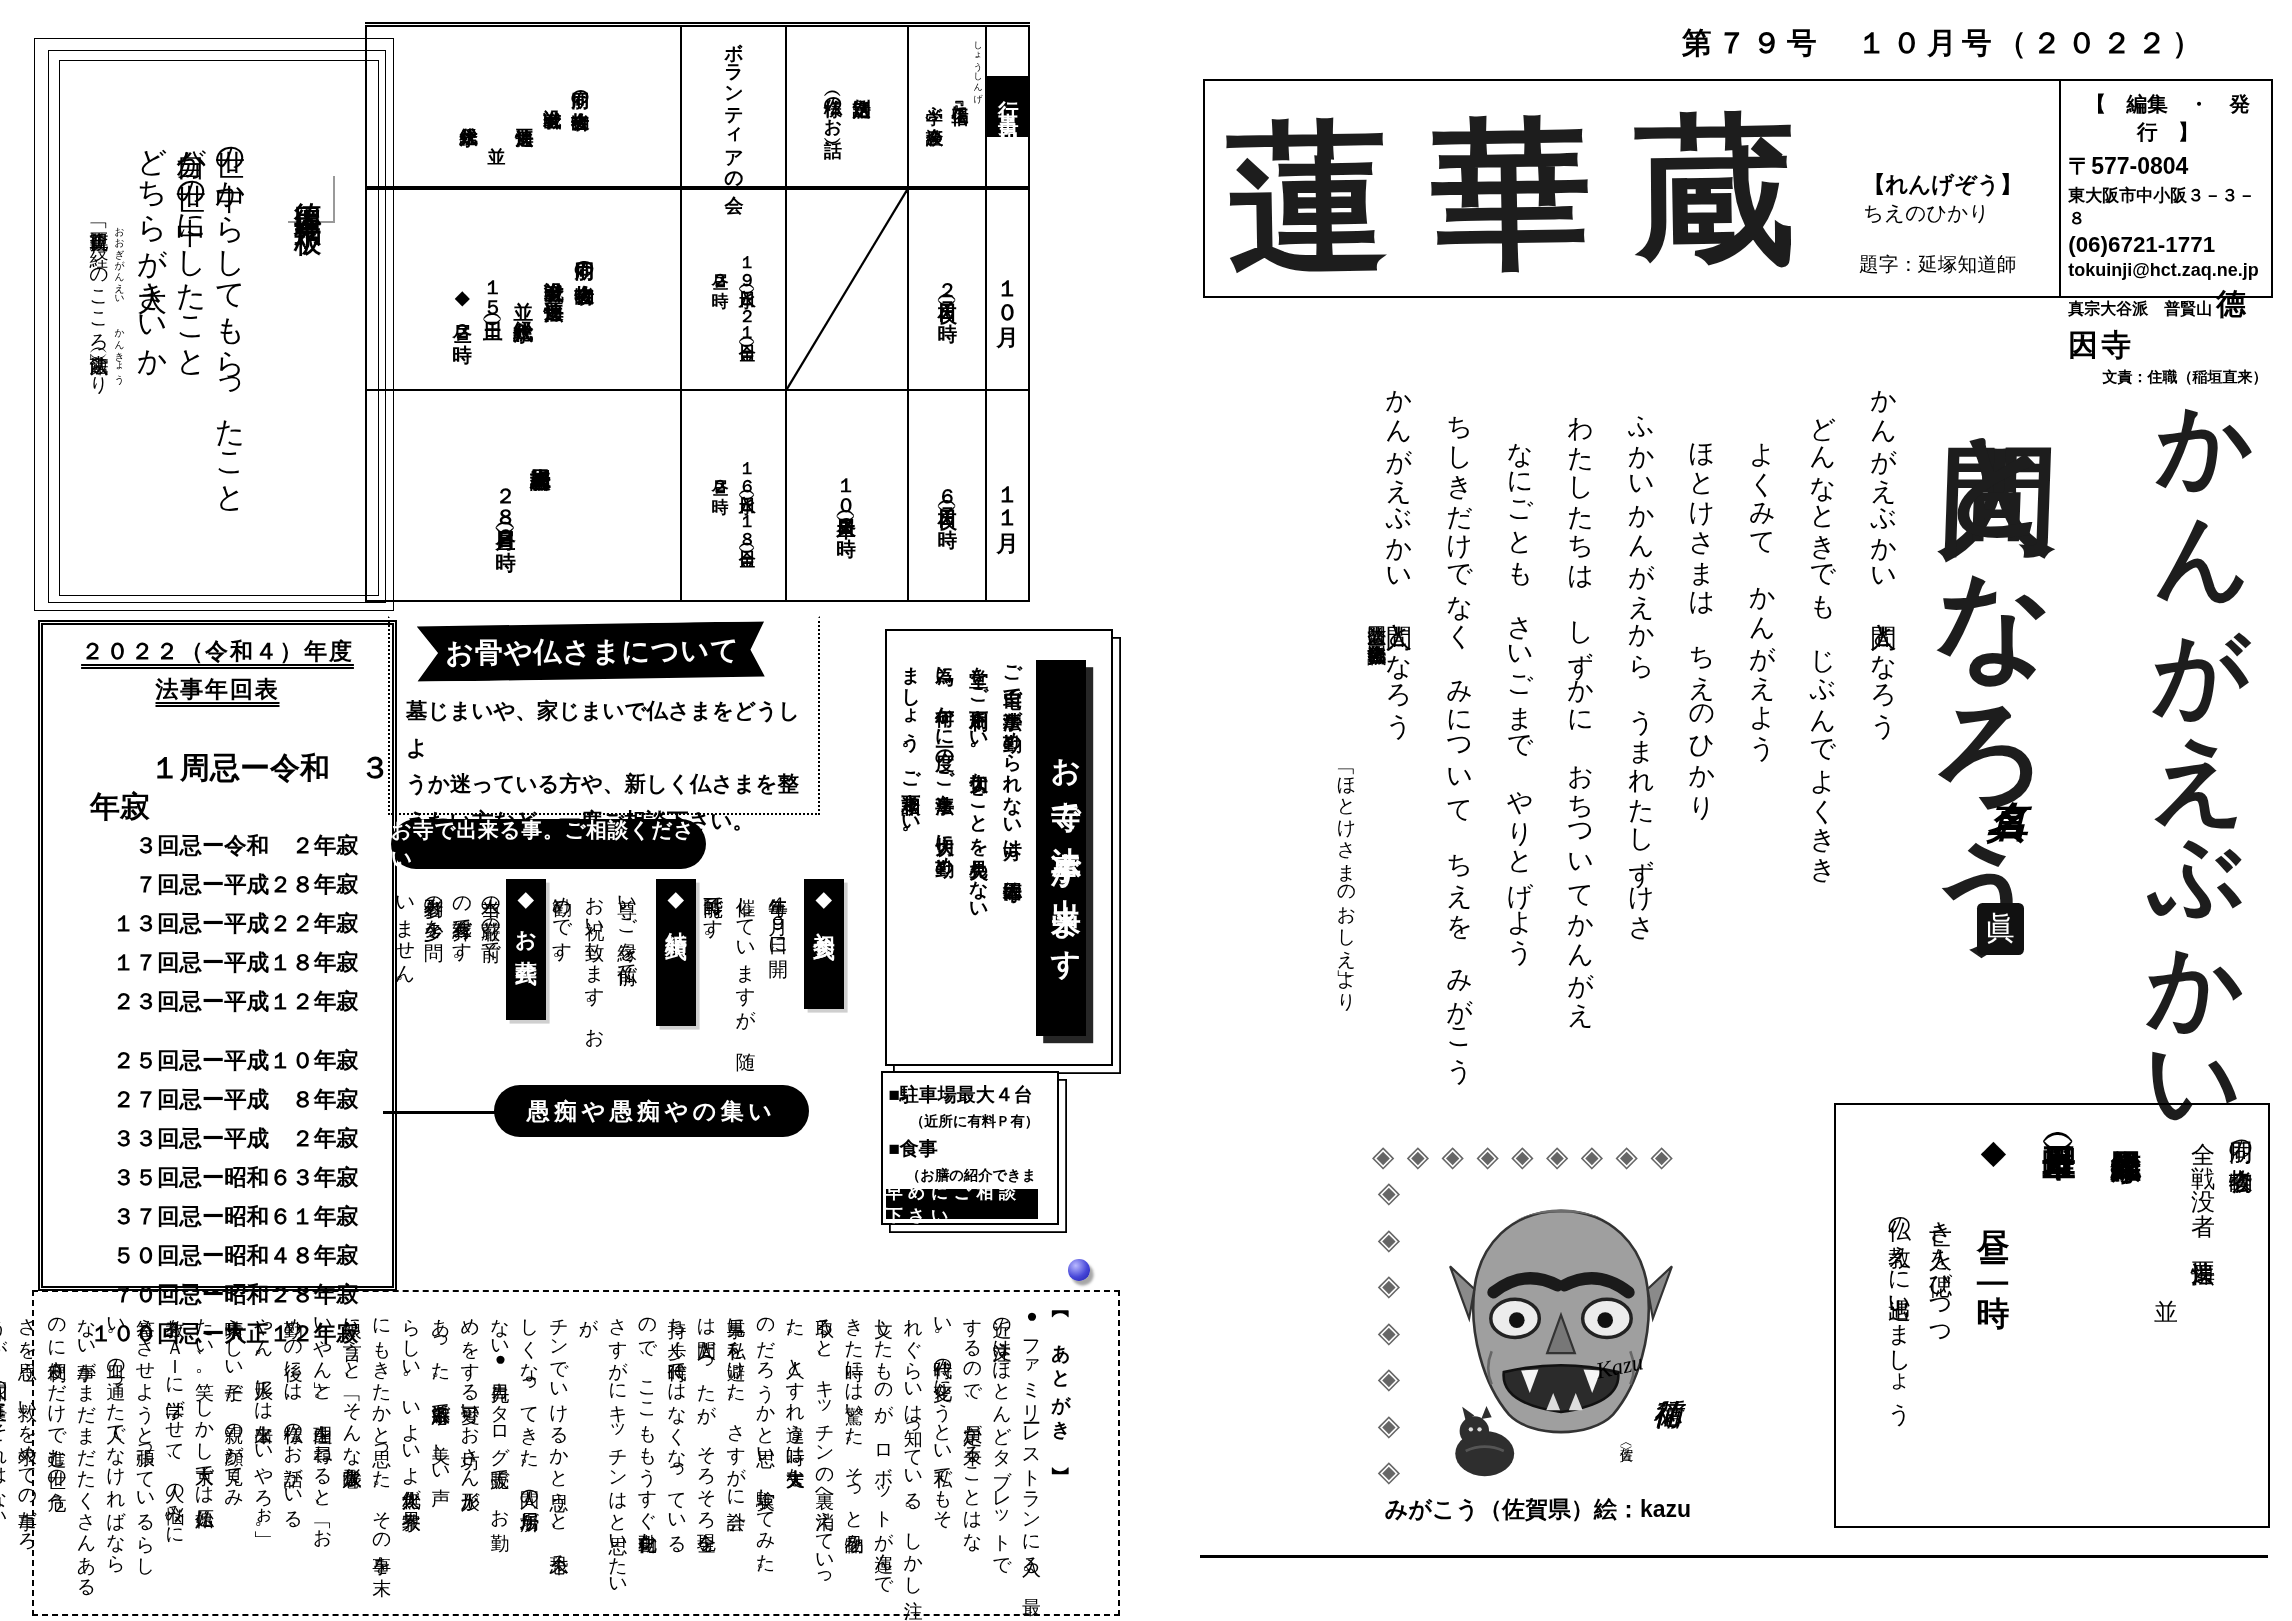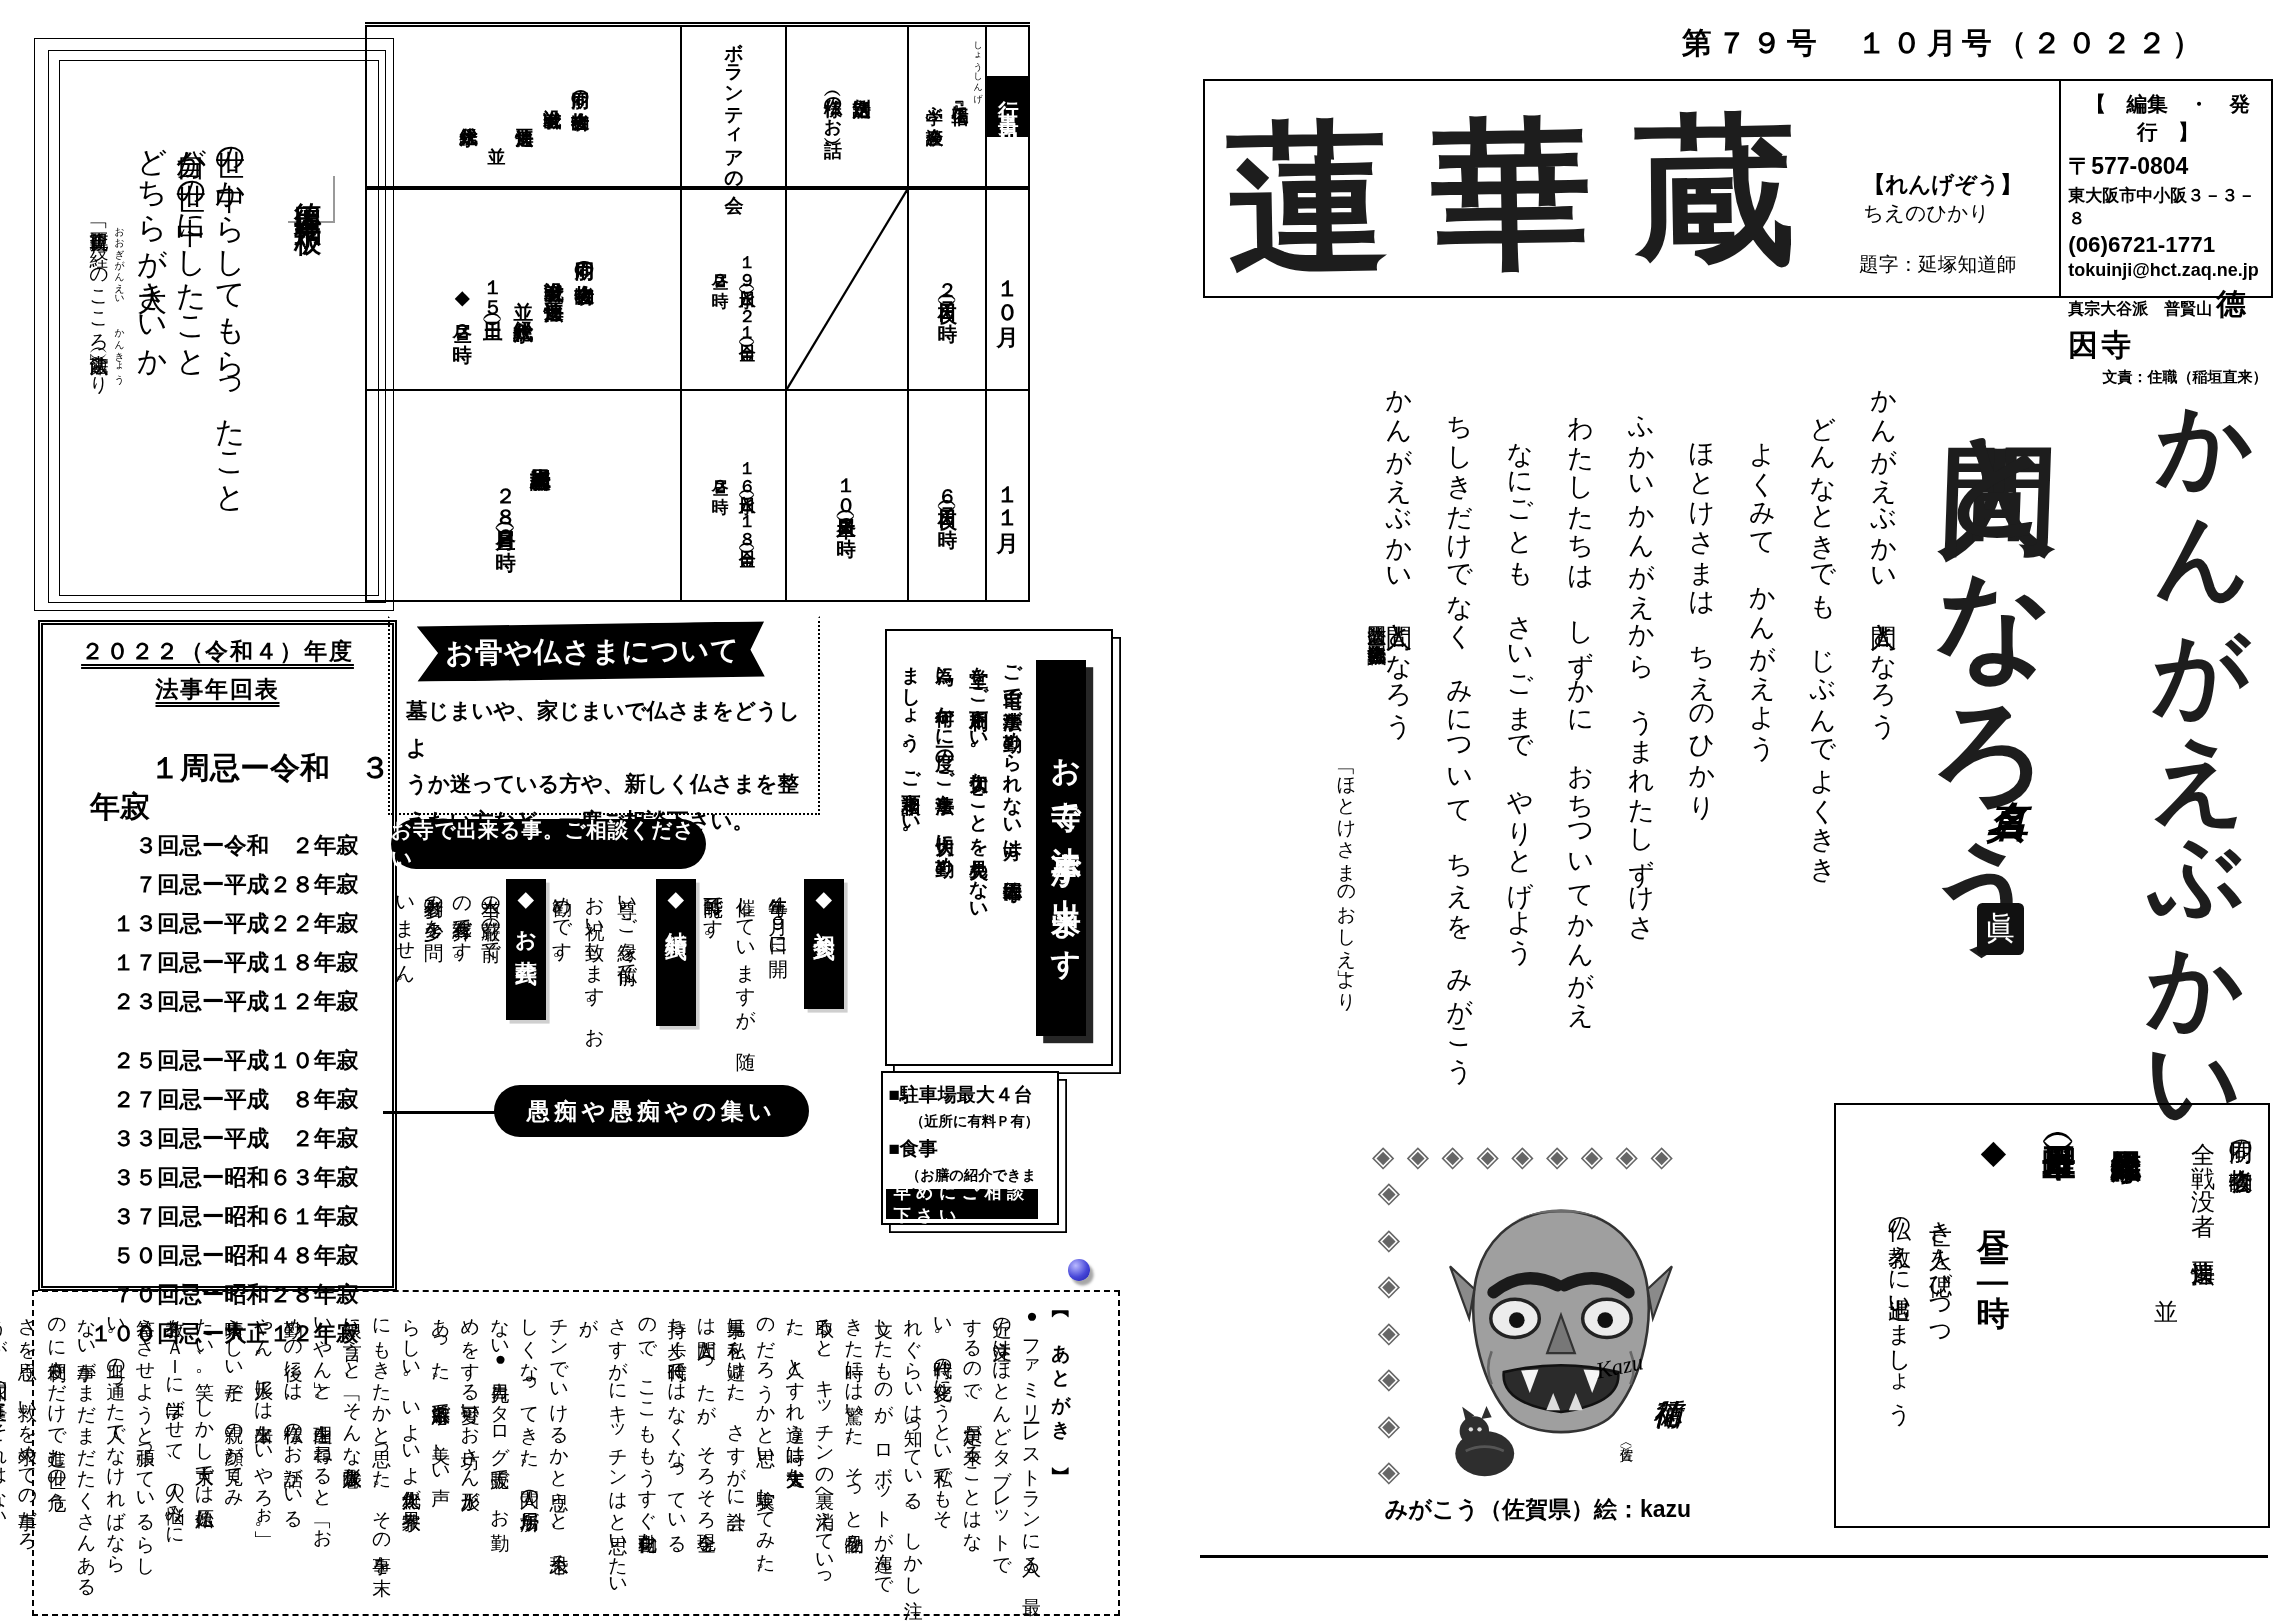--- a/index.html
+++ b/index.html
@@ -181,21 +181,21 @@
 堂をご利用下さい。大切なことを見失わない
 為に、何年かに一度のご法事を、大切に勤め
 ましょう。ご相談下さい。</div>
   </div>
 
   <div class="abs shadowbox" style="left:881px;top:1071px;width:174px;height:150px;">
     <div class="b" style="margin:9px 0 0 5.4px;font-size:19px;">■駐車場最大４台</div>
     <div class="b" style="margin:3.6px 0 0 27px;font-size:14.3px;">（近所に有料Ｐ有）</div>
     <div class="b" style="margin:5.4px 0 0 5.4px;font-size:19px;">■食事</div>
     <div class="b" style="margin:3.6px 0 0 23px;font-size:14.3px;">（お膳の紹介できます）</div>
-    <div class="early-bar" style="position:absolute;left:2.7px;right:19px;bottom:3.6px;height:30px;padding-left:8px;">
+    <div class="early-bar" style="position:absolute;left:2.7px;right:19px;bottom:3.6px;height:30px;">
       <span>早めにご相談下さい</span>
     </div>
   </div>
 
   <div class="abs atogaki" style="left:32px;top:1290px;width:1084px;height:322px;">
     <div class="v" style="position:absolute;left:12.5px;top:12.5px;height:299px;width:1059px;font-size:19px;line-height:1.555;">
       <span class="ato-title">【　あとがき　】
 </span><span>●ファミリーレストランに入る。最
 近の注文はほとんどタブレットで
 するので、定員が来ることはな

